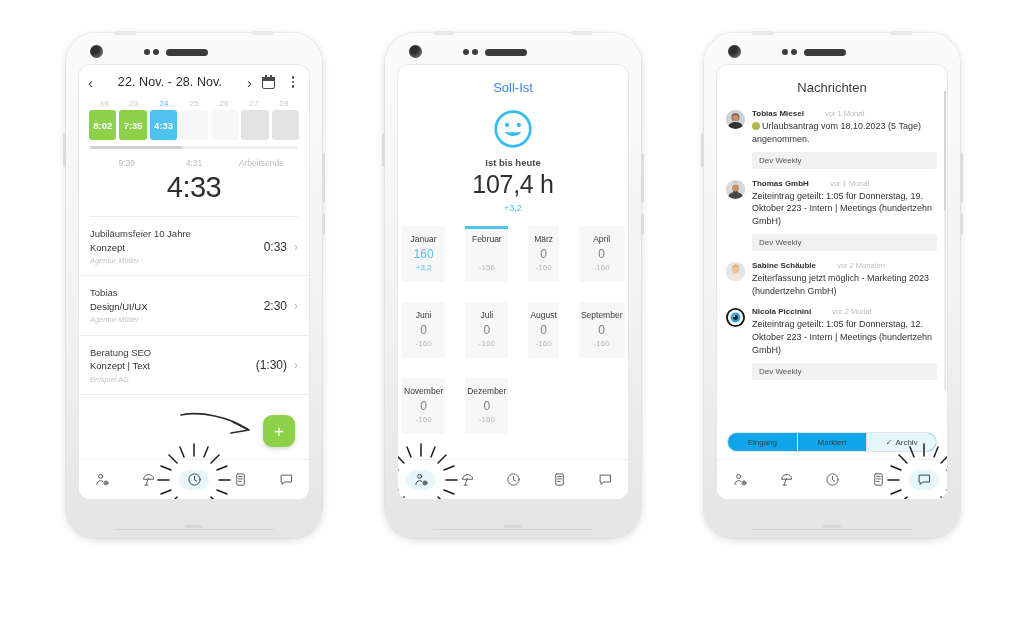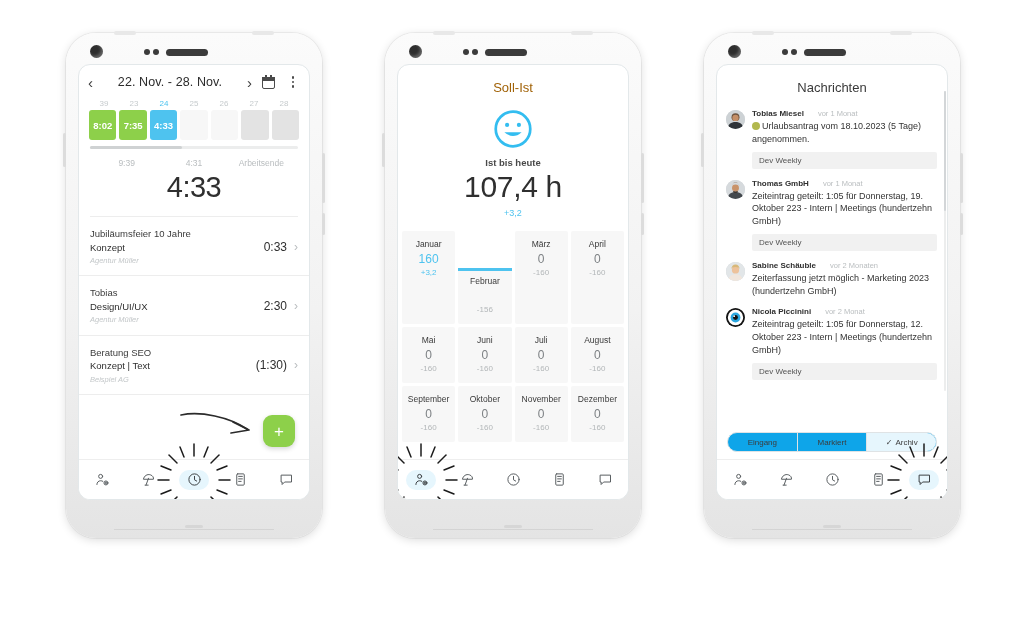--- a/index.html
+++ b/index.html
@@ -128,50 +128,50 @@
   .navitem .pill {
     width:30px; height:20px; border-radius:11px; display:flex; align-items:center; justify-content:center;
   }
   .navitem.sel .pill { background:#e6f6fd; }
   .navicon { width:15px; height:15px; display:block; }
 
   .sparkle { position:absolute; width:76px; height:76px; left:50%; top:50%; transform:translate(-50%,-50%); pointer-events:none;}
 
   
   #phone2 { left:385px; top:33px; }
-  .p2-title { text-align:center; font-size:13px; color:#a16207; padding-top:15px; }
+  .p2-title { text-align:center; font-size:13px; color:#3b82f6; padding-top:15px; }
   .smiley { margin:14px auto 0 auto; width:40px; height:40px; display:block; }
   .p2-sub { text-align:center; font-size:9.5px; color:#4a4a4a; margin-top:8px; font-weight:600;}
-  .p2-big { text-align:center; font-size:30px; color:#2f2f2f; margin-top:2px; letter-spacing:-0.3px;}
+  .p2-big { text-align:center; font-size:25px; color:#2f2f2f; margin-top:2px; letter-spacing:-0.3px;}
   .p2-delta { text-align:center; font-size:9px; color:#4ec3ef; margin-top:4px;}
 
-  .monthgrid { display:grid; grid-template-columns:repeat(4,1fr); gap:3px; padding:13px 4px 0 4px; }
+  .monthgrid { display:grid; grid-template-columns:repeat(5,1fr); gap:20px; padding:13px 4px 0 4px; }
   .mcell {
     background:#f7f7f7; border-radius:2px; padding:8px 2px 9px 2px; text-align:center; position:relative;
   }
-  .mcell.sel { background:#f7f7f7;margin-top:37px; }
+  .mcell.sel { background:#f7f7f7; }
   .mcell.sel:before {
     content:""; position:absolute; left:0; right:0; top:0; height:2.5px; background:#4ec3ef;
   }
   .mcell .mname { font-size:8.5px; color:#3a3a3a; }
   .mcell .mval  { font-size:12px; color:#7d8184; margin-top:3px; min-height:14px;}
   .mcell .mval.hl { color:#4ec3ef; }
   .mcell .mdelta{ font-size:8px; color:#b3b7b9; margin-top:2px; min-height:10px;}
   .mcell .mdelta.hl { color:#4ec3ef; }
 
   
   #phone3 { left:704px; top:33px; }
   .p3-title { text-align:center; font-size:13px; color:#3a3a3a; padding-top:15px; padding-bottom:8px;}
   .msg { display:flex; padding:6px 10px 4px 9px; gap:7px; }
   .avatar {
     width:19px; height:19px; border-radius:50%; flex:none; margin-top:1px;
     overflow:hidden; background:#cfd3d6;
   }
   .mbody { flex:1; min-width:0; }
-  .mhead { display:flex; align-items:baseline; gap:14px; }
+  .mhead { display:flex; align-items:baseline; gap:21px; }
   .mname2 { font-size:8px; color:#2f2f2f; font-weight:bold; }
   .mtime { font-size:7.5px; color:#b9bdbf; }
   .mtext { font-size:9px; color:#333; line-height:1.42; margin-top:2px; }
   .mtag {
     background:#f1f1f1; border-radius:2px; font-size:8px; color:#545454;
     padding:4px 7px; margin-top:6px;
   }
   .dot-emoji { display:inline-block; width:8px; height:8px; border-radius:50%;
     background:#b2b84e; vertical-align:-1px; margin-right:2px;}
 

